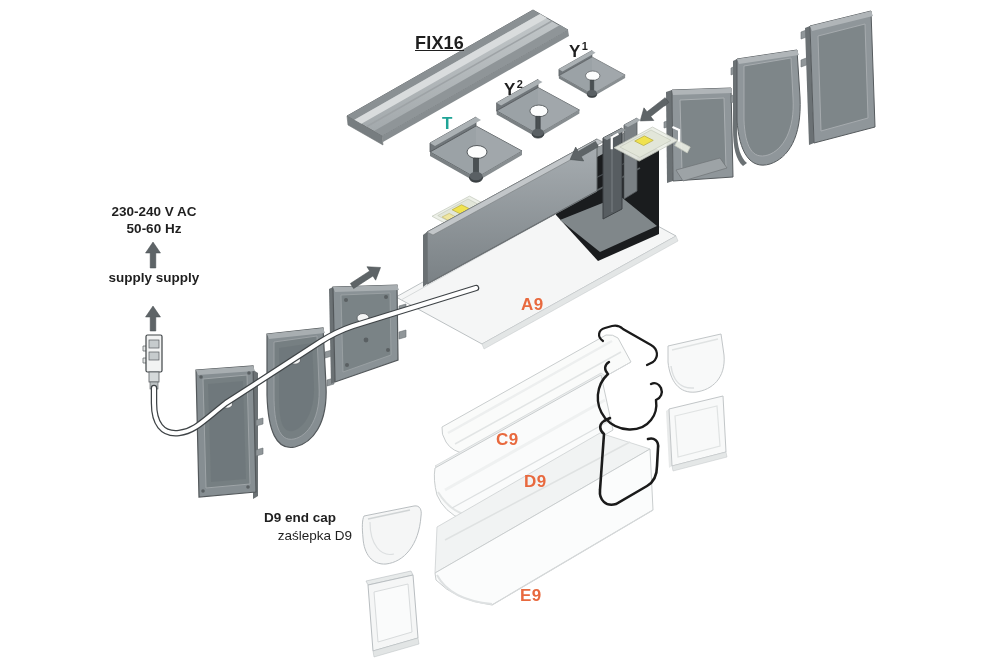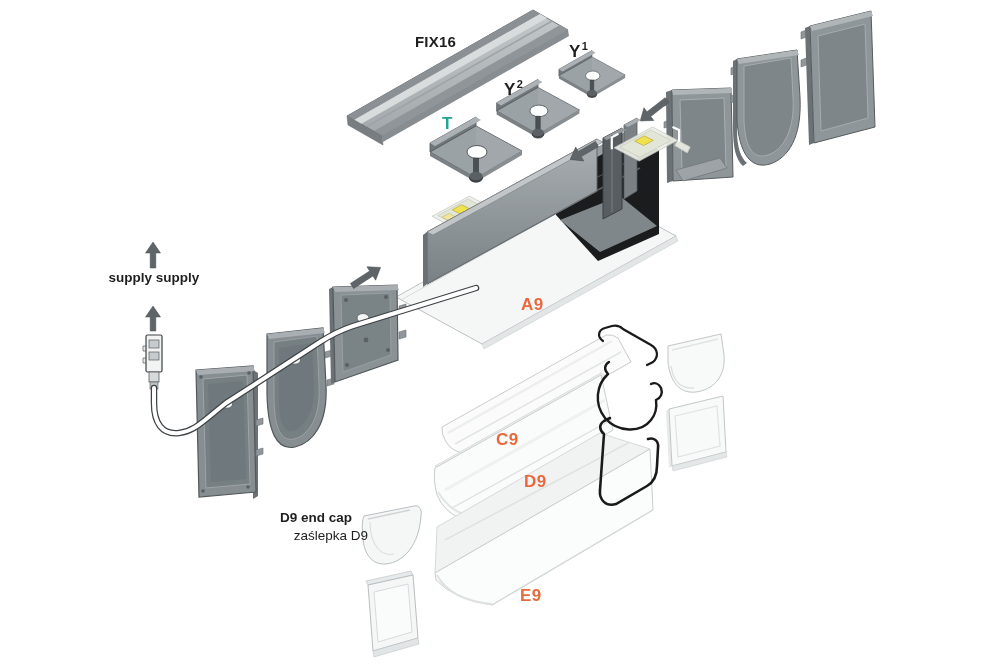--- a/index.html
+++ b/index.html
@@ -3,21 +3,21 @@
 <meta charset="utf-8">
 <style>
   html,body{margin:0;padding:0;background:#fff;}
   .stage{position:relative;width:1000px;height:667px;background:var(--background,#fff);
          font-family:"Liberation Sans",sans-serif;overflow:hidden;}
   .stage svg{position:absolute;left:0;top:0;}
   .lbl{position:absolute;font-weight:700;color:var(--text-black,#1f1f1f);white-space:nowrap;}
   .lbl.teal{color:var(--accent-teal,#1fa496);}
   .lbl.orange{color:var(--accent-orange,#e8693e);margin-top:44px;}
   .part{font-size:17px;letter-spacing:.4px;}
-  .rail{font-size:15px;letter-spacing:.2px;}
+  .rail{font-size:18px;letter-spacing:.2px;text-decoration:underline;}
   .small{font-size:13.5px;line-height:17px;font-weight:700;}
   .center{text-align:center;}
   .sup{font-size:11px;color:var(--text-black,#1f1f1f);vertical-align:7px;margin-left:1px;font-weight:700;}
   .capblock{position:absolute;width:104px;text-align:center;font-size:13.5px;line-height:18px;
             color:var(--text-black,#1f1f1f);}
   .capblock .b{font-weight:700;}
   .capblock .r{font-weight:400;text-align:right;}
   .arrow{fill:var(--arrow-grey,#5e6467);stroke:#474d50;stroke-width:.5;}
   .metal{fill:var(--metal-grey,#8f969a);}
   .led{fill:var(--led-yellow,#f0e24e);}
@@ -280,20 +280,24 @@
 
   <div class="lbl part" style="left:504px;top:78px"><span class="teal">Y</span><span class="sup">2</span></div>
 
   <div class="lbl part" style="left:569px;top:40px"><span class="teal">Y</span><span class="sup">1</span></div>
 
   <div class="lbl orange part" style="left:521px;top:251px">A9</div>
   <div class="lbl orange part" style="left:496px;top:386px">C9</div>
   <div class="lbl orange part" style="left:524px;top:428px">D9</div>
   <div class="lbl orange part" style="left:520px;top:542px">E9</div>
 
+  <div class="lbl small center" style="left:99px;top:203px;width:110px">
+    <div>230-240 V AC</div>
+    <div>50-60 Hz</div>
+  </div>
   <div class="lbl small center" style="left:99px;top:269px;width:110px">supply supply</div>
 
-  <div class="capblock" style="left:264px;top:509px">
+  <div class="capblock" style="left:248px;top:509px">
     <div class="b">D9 end cap</div>
     <div class="r">zaślepka D9</div>
   </div>
 
 </div>
 
 </body></html>

